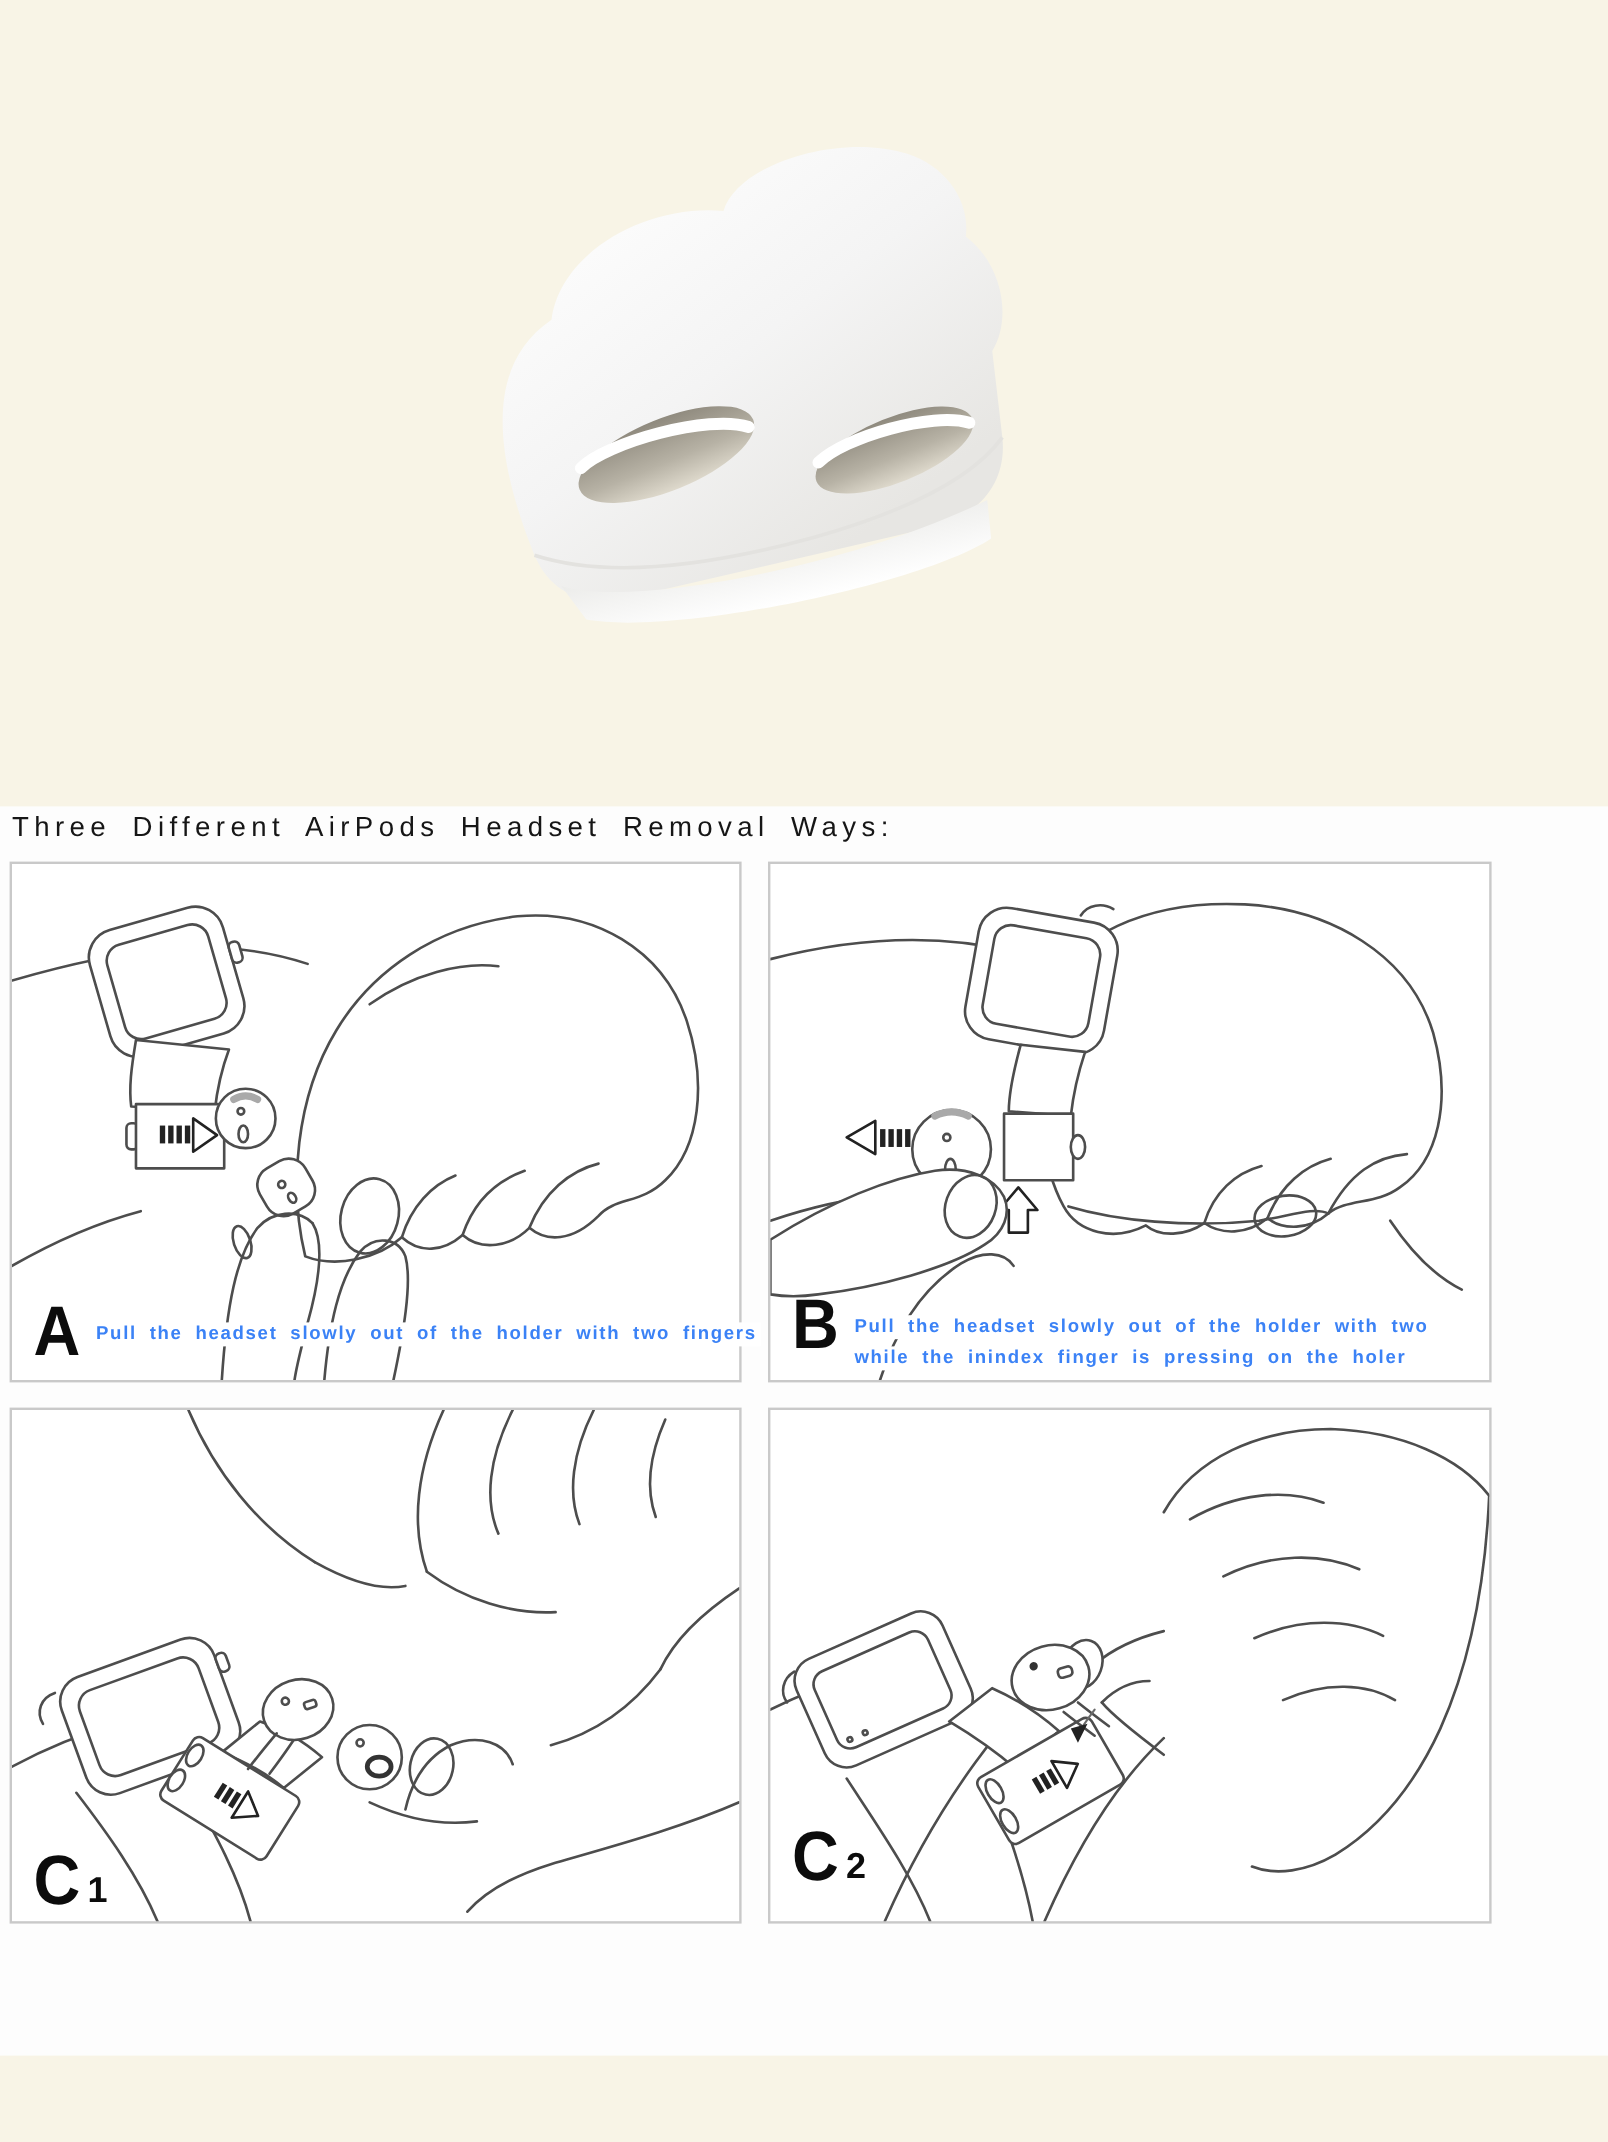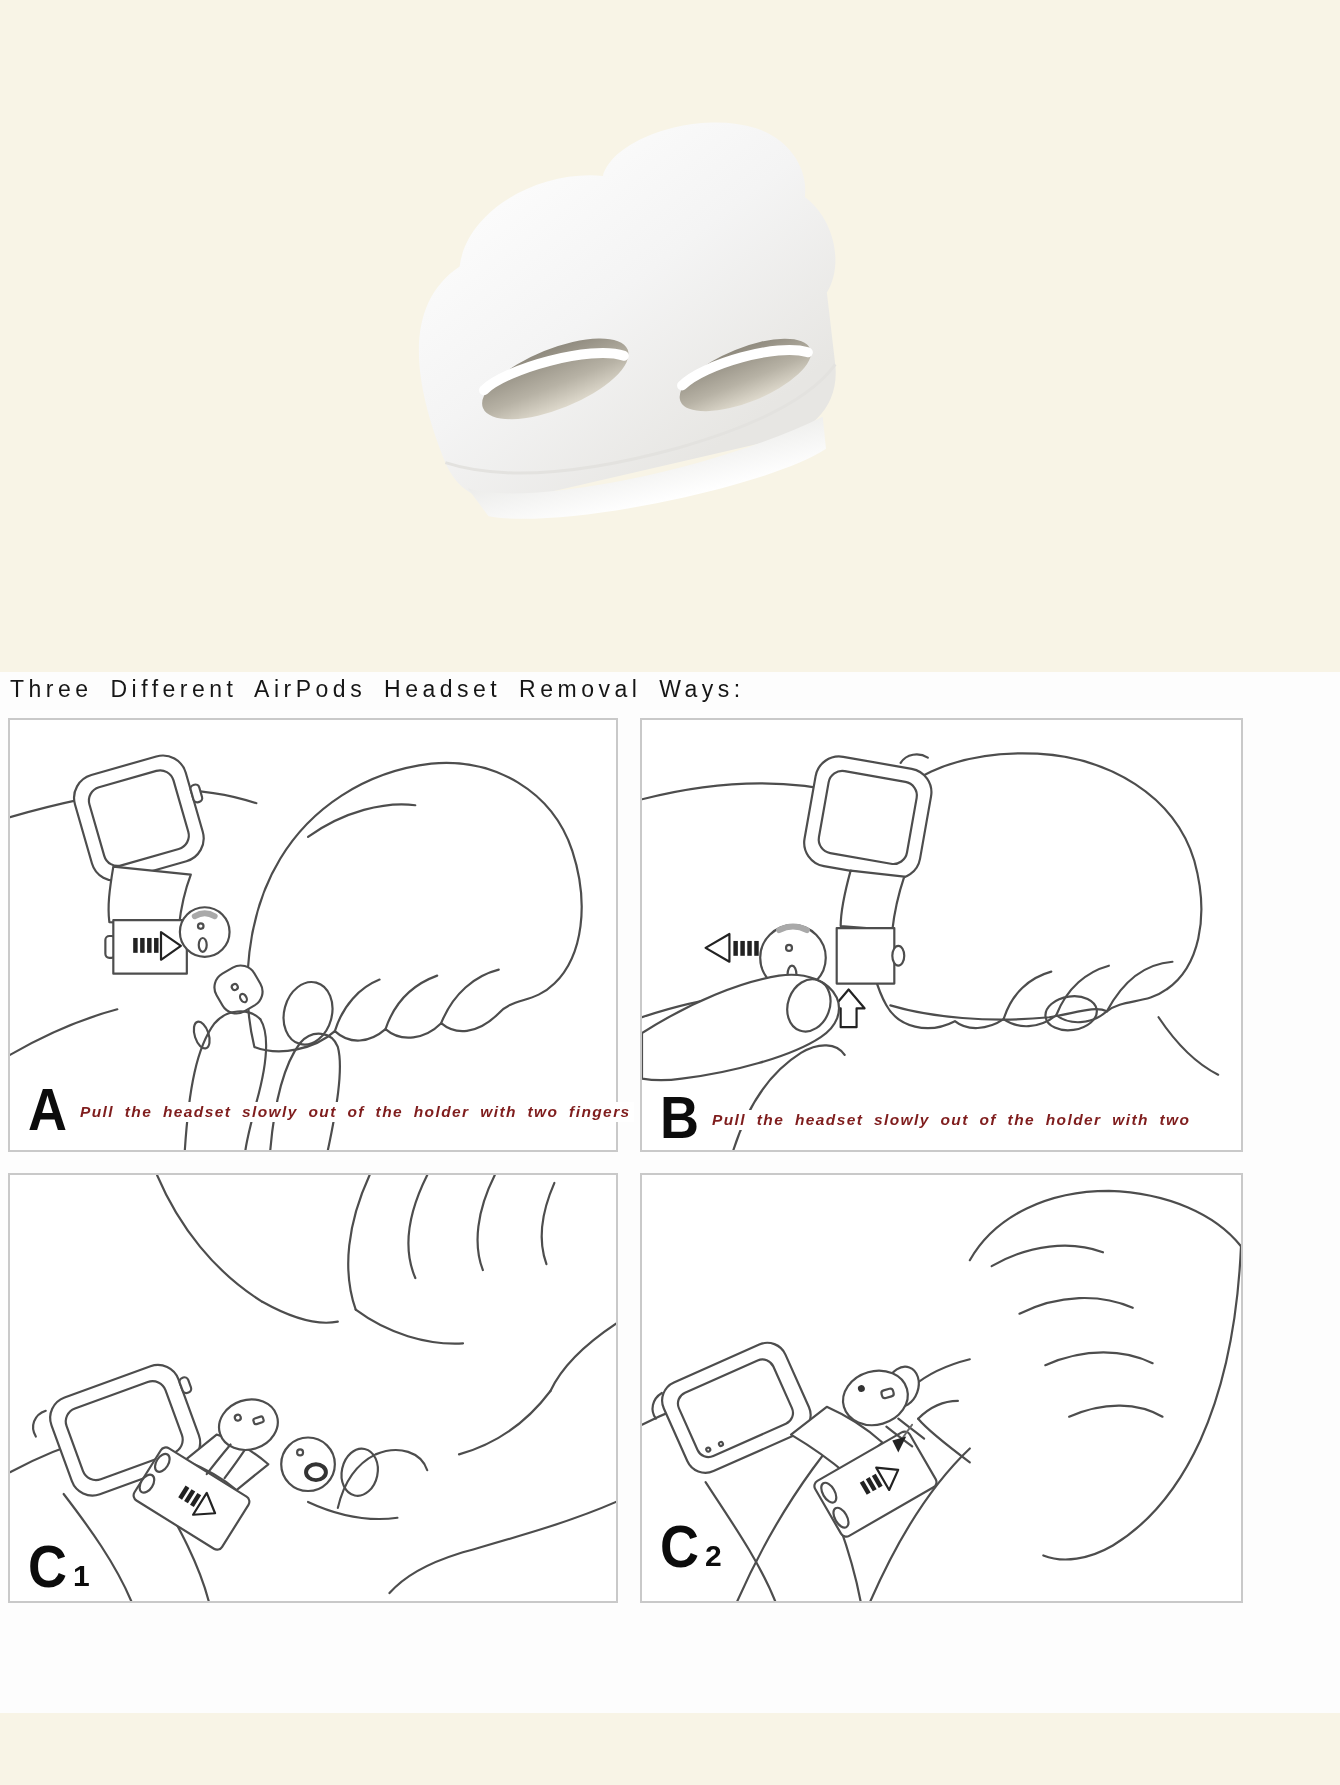--- a/index.html
+++ b/index.html
@@ -35,24 +35,23 @@
     font-family:"Liberation Sans",sans-serif;letter-spacing:0;
     transform:scaleY(1.08);
   }
   .big-sub{
     font-size:30px;font-weight:bold;color:#0c0c0c;align-self:flex-end;
     margin-left:-4px;margin-bottom:-2px;
   }
   .cap-lines{display:flex;flex-direction:column;gap:6px;margin-top:14px;}
   .cap-c1 .cap-lines{margin-top:10px;}
   .cap-line{
-    font-size:15.5px;font-weight:bold;color:#7f1d1d;
+    font-size:15.5px;font-weight:bold;color:#3b82f6;
     letter-spacing:1.4px;word-spacing:5px;background:#ffffff;padding:1px 3px;
     white-space:nowrap;
-    font-style:italic;
   }
   .stroke{fill:none;stroke:#4d4d4d;stroke-width:2.2;stroke-linecap:round;stroke-linejoin:round;}
   .fillw{fill:#ffffff;stroke:#4d4d4d;stroke-width:2.2;stroke-linejoin:round;}
   .thin{fill:none;stroke:#6a6a6a;stroke-width:1.8;stroke-linecap:round;}
   .darkbar{fill:#222222;stroke:none;}
   .arrowhead{fill:#ffffff;stroke:#222222;stroke-width:2.2;stroke-linejoin:round;}
   .slot{fill:none;stroke:#a9a9a9;stroke-width:6;stroke-linecap:round;}
 </style>
 </head>
 <body>
@@ -210,20 +209,21 @@
                C202,294 196,310 180,320 C150,340 90,356 40,362
                C26,364 12,364 0,362 Z"></path>
       <ellipse class="stroke" cx="168" cy="288" rx="21" ry="27" transform="rotate(20 168 288)"></ellipse>
       <path class="stroke" d="M92,434 C106,390 128,356 160,336 C178,325 196,326 204,338"></path>
     </g>
   </svg>
   <div class="caption cap-b">
     <span class="big-letter">B</span>
     <div class="cap-lines">
       <span class="cap-line">Pull the headset slowly out of the holder with two</span>
+      <span class="cap-line">while the inindex finger is pressing on the holer</span>
     </div>
   </div>
 </div>
 
 <div class="panel p-c1">
   <svg class="sketch" viewBox="0 0 610 430" preserveAspectRatio="none">
     <g>
       <path class="stroke" d="M148,0 C170,52 206,98 254,128"></path>
       <path class="stroke" d="M254,128 C286,146 310,152 330,148"></path>
       <path class="stroke" d="M362,0 C340,48 334,96 348,136"></path>

